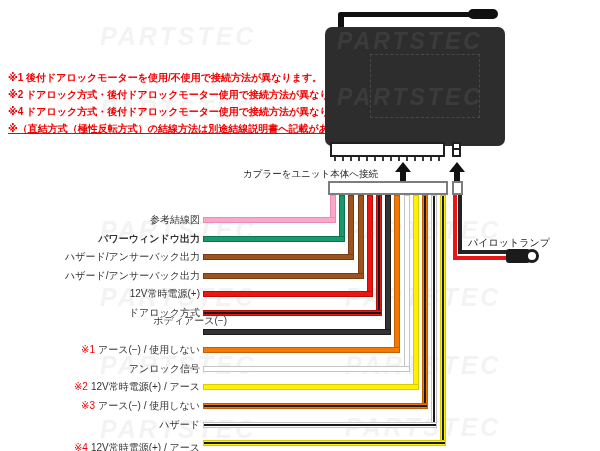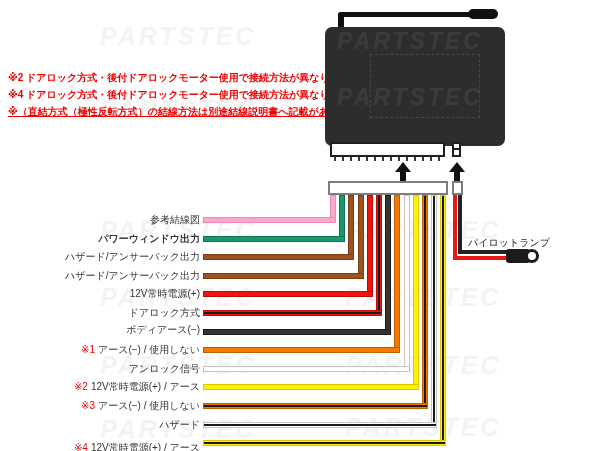--- a/index.html
+++ b/index.html
@@ -95,38 +95,40 @@
       <div class="watermark" style="left: 100px; top: 351px;">PARTSTEC</div>
       <div class="watermark" style="left: 100px; top: 415px;">PARTSTEC</div>
       <div class="watermark" style="left: 345px; top: 216px;">PARTSTEC</div>
       <div class="watermark" style="left: 345px; top: 283px;">PARTSTEC</div>
       <div class="watermark" style="left: 345px; top: 351px;">PARTSTEC</div>
       <div class="watermark" style="left: 345px; top: 413px;">PARTSTEC</div>
     </div>
 
 
   <div class="notes" id="notes">
+      <div class="note-line">※1 後付ドアロックモーターを使用/不使用で接続方法が異なります。</div>
       <div class="note-line">※2 ドアロック方式・後付ドアロックモーター使用で接続方法が異なります。</div>
       <div class="note-line">※4 ドアロック方式・後付ドアロックモーター使用で接続方法が異なります。</div>
       <div class="note-line u">※（直結方式（極性反転方式）の結線方法は別途結線説明書へ記載があります。</div>
     </div>
 
   <div class="antenna-stub"></div>
   <div class="antenna-rod"></div>
   <div class="antenna-tip"></div>
   <div class="unit" id="unit">
     <div class="unit-panel"></div>
   <div class="watermark on-unit" style="left: 12px; top: 1px;">PARTSTEC</div>
       <div class="watermark on-unit" style="left: 12px; top: 57px;">PARTSTEC</div>
     </div>
 
   <div class="strip"></div>
   <div class="strip-teeth"></div>
   <div class="mini-conn-top"></div>
 
+  <div class="coupler-caption">カプラーをユニット本体へ接続</div>
 
   <div class="up-arrow" style="left:395px; top:162px;">
     <div class="head"></div>
       <div class="stem"></div>
   </div>
   <div class="up-arrow" style="left:449px; top:162px;">
     <div class="head"></div>
       <div class="stem"></div>
   </div>
 
@@ -145,21 +147,21 @@
       <div class="wseg" style="left: 203px; top: 254.2px; width: 151.4px; height: 6px; border-color: rgb(119, 60, 18); background: rgb(156, 83, 31);"></div>
       <div class="wire-label" style="top: 268.8px;"><span>ハザード/アンサーバック出力</span></div>
       <div class="wseg" style="left: 357.6px; top: 195px; width: 6px; height: 83.8px; border-color: rgb(119, 60, 18); background: rgb(156, 83, 31);"></div>
       <div class="wseg" style="left: 203px; top: 272.8px; width: 160.6px; height: 6px; border-color: rgb(119, 60, 18); background: rgb(156, 83, 31);"></div>
       <div class="wire-label" style="top: 287.4px;"><span>12V常時電源(+)</span></div>
       <div class="wseg" style="left: 366.8px; top: 195px; width: 6px; height: 102.4px; border-color: rgb(188, 11, 8); background: rgb(238, 21, 17);"></div>
       <div class="wseg" style="left: 203px; top: 291.4px; width: 169.8px; height: 6px; border-color: rgb(188, 11, 8); background: rgb(238, 21, 17);"></div>
       <div class="wire-label" style="top: 306px;"><span>ドアロック方式</span></div>
       <div class="wseg" style="left: 376px; top: 195px; width: 6px; height: 121px; border-color: rgb(188, 11, 8); background: linear-gradient(to right, rgb(238, 21, 17) 0px, rgb(238, 21, 17) 30%, rgb(26, 26, 26) 30%, rgb(26, 26, 26) 70%, rgb(238, 21, 17) 70%, rgb(238, 21, 17) 100%);"></div>
       <div class="wseg" style="left: 203px; top: 310px; width: 179px; height: 6px; border-color: rgb(188, 11, 8); background: linear-gradient(rgb(238, 21, 17) 0px, rgb(238, 21, 17) 30%, rgb(26, 26, 26) 30%, rgb(26, 26, 26) 70%, rgb(238, 21, 17) 70%, rgb(238, 21, 17) 100%);"></div>
-      <div class="wire-label" style="top: 323px;"><span>ボディアース(−)</span></div>
+      <div class="wire-label" style="top: 314px; margin-left: 27px;"><span>ボディアース(−)</span></div>
       <div class="wseg" style="left: 385.2px; top: 195px; width: 6px; height: 139.6px; border-color: rgb(26, 26, 26); background: rgb(51, 51, 51);"></div>
       <div class="wseg" style="left: 203px; top: 328.6px; width: 188.2px; height: 6px; border-color: rgb(26, 26, 26); background: rgb(51, 51, 51);"></div>
       <div class="wire-label" style="top: 343.2px;"><span class="pfx">※1</span><span>アース(−) / 使用しない</span></div>
       <div class="wseg" style="left: 394.4px; top: 195px; width: 6px; height: 158.2px; border-color: rgb(196, 95, 0); background: rgb(245, 121, 0);"></div>
       <div class="wseg" style="left: 203px; top: 347.2px; width: 197.4px; height: 6px; border-color: rgb(196, 95, 0); background: rgb(245, 121, 0);"></div>
       <div class="wire-label" style="top: 361.8px;"><span>アンロック信号</span></div>
       <div class="wseg" style="left: 403.6px; top: 195px; width: 6px; height: 176.8px; border-color: rgb(196, 196, 196); background: rgb(255, 255, 255);"></div>
       <div class="wseg" style="left: 203px; top: 365.8px; width: 206.6px; height: 6px; border-color: rgb(196, 196, 196); background: rgb(255, 255, 255);"></div>
       <div class="wire-label" style="top: 380.4px;"><span class="pfx">※2</span><span>12V常時電源(+) / アース</span></div>
       <div class="wseg" style="left: 412.8px; top: 195px; width: 6px; height: 195.4px; border-color: rgb(216, 204, 0); background: rgb(255, 241, 0);"></div>

